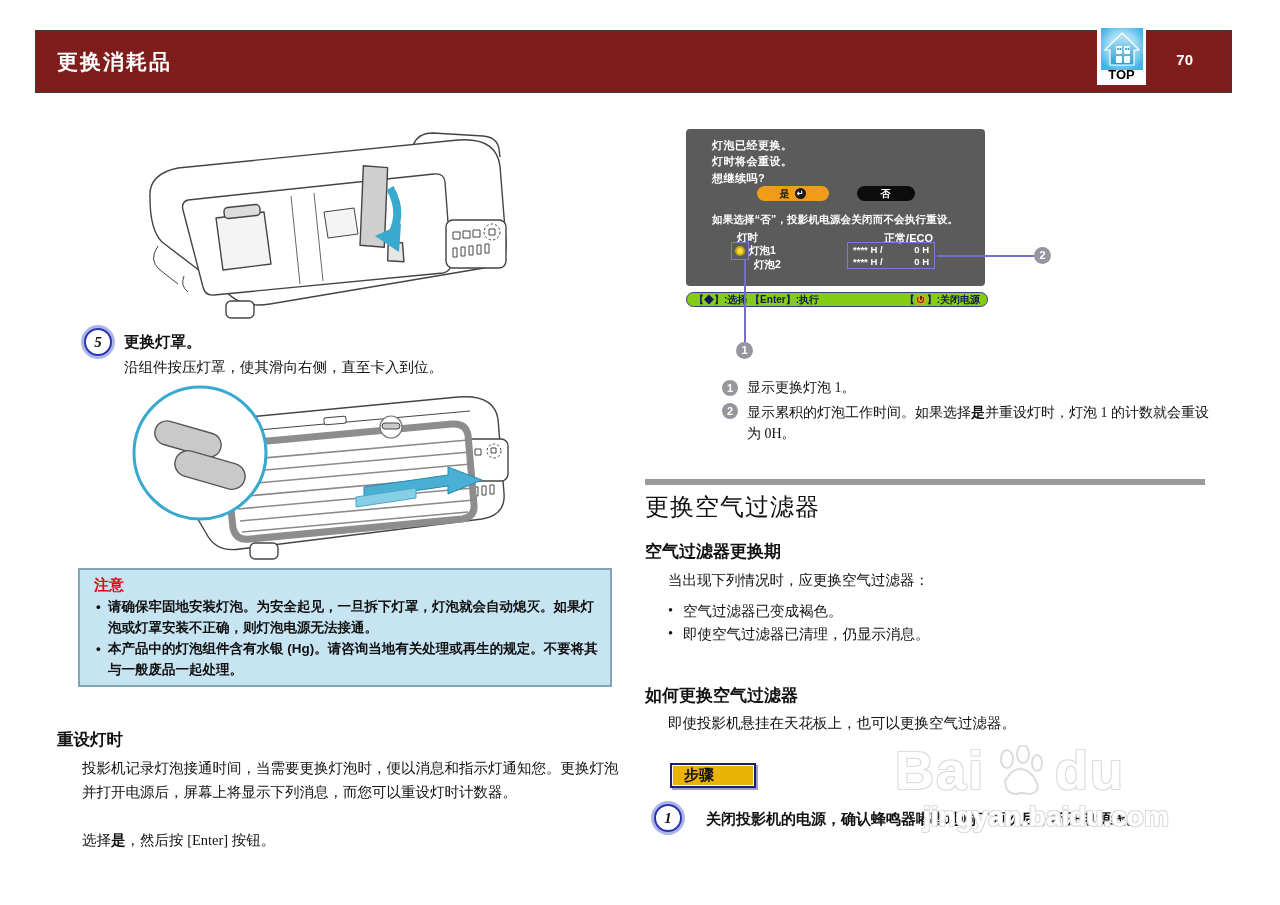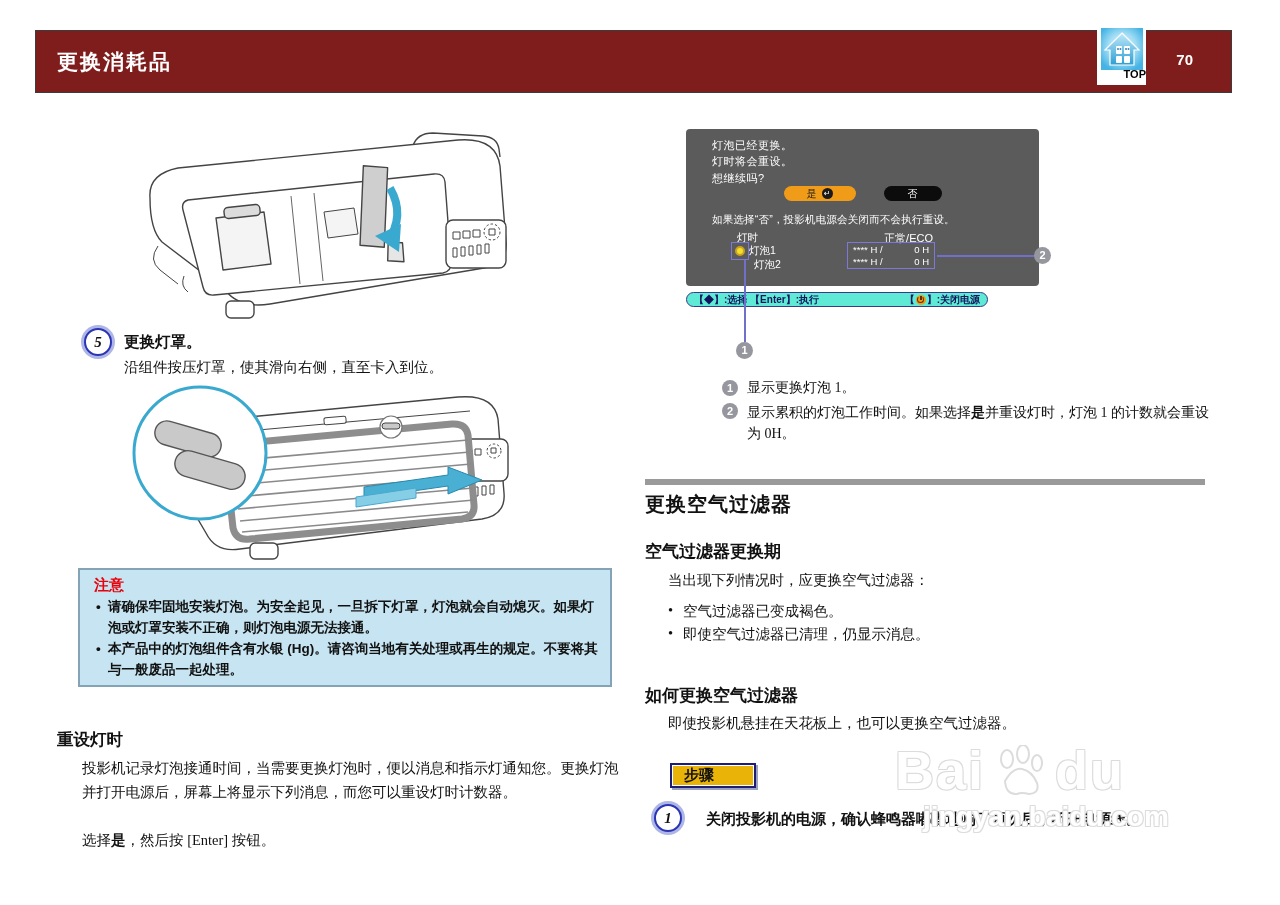--- a/index.html
+++ b/index.html
@@ -9,21 +9,21 @@
 
   
   .header-bar{position:absolute;left:35px;top:30px;width:1197px;height:63px;
               background:#7f1d1d;border:1px solid #3c3c3c;box-sizing:border-box;}
   .header-title{position:absolute;left:21px;top:17px;color:#fff;font-size:21px;
                 font-weight:bold;letter-spacing:2px;}
   .page-num{position:absolute;right:38px;top:20px;color:#fff;font-size:15px;font-weight:bold;}
   .top-box{position:absolute;left:1097px;top:27px;width:49px;height:58px;background:#fff;
            text-align:center;cursor:pointer;}
   .top-box svg{display:block;margin:1px auto 0;}
-  .top-label{font-size:11px;font-weight:bold;color:#000;line-height:11px;margin-top:-1px;text-align:right;}
+  .top-label{font-size:13px;font-weight:bold;color:#000;line-height:11px;margin-top:-1px;}
 
   
   .illus{position:absolute;}
   .stepnum{width:24px;height:24px;border-radius:50%;background:#fff;border:2px solid #2b35b4;
            box-shadow:0 0 0 3px #aeb6e8;color:#111;font-weight:bold;font-style:italic;
            font-size:15px;line-height:24px;text-align:center;
            font-family:"Liberation Serif",serif;}
   .step5-circle{position:absolute;left:84px;top:328px;}
   .step5-title{position:absolute;left:124px;top:332px;font-size:15.5px;font-weight:bold;}
   .step5-body{position:absolute;left:124px;top:358px;font-size:14.5px;}
@@ -34,22 +34,22 @@
   .caution-title{color:#e8000a;font-size:15px;font-weight:bold;margin-bottom:2px;}
   .caution-li{font-size:13.5px;font-weight:600;line-height:1.55;padding-left:14px;position:relative;}
   .caution-li::before{content:"•";position:absolute;left:2px;top:0;}
 
   .reset-title{position:absolute;left:57px;top:729px;font-size:16.5px;font-weight:bold;}
   .reset-para{position:absolute;left:82px;top:756px;width:540px;font-size:14.5px;line-height:1.68;}
   .reset-line2{position:absolute;left:82px;top:831px;font-size:14.5px;}
   .reset-line2 b{font-weight:bold;}
 
   
-  .osd{position:absolute;left:686px;top:129px;width:353px;height:157px;background:#5b5b5b;
-       border-radius:4px;color:#fff;font-weight:normal;}
+  .osd{position:absolute;left:686px;top:129px;width:299px;height:157px;background:#5b5b5b;
+       border-radius:4px;color:#fff;font-weight:bold;}
   .osd-msg{position:absolute;left:26px;top:8px;font-size:11px;line-height:1.48;letter-spacing:.5px;}
   .osd-buttons{position:absolute;left:0;top:57px;width:100%;display:flex;
                justify-content:center;gap:28px;}
   .btn-yes{width:72px;height:15px;background:#f09c18;border-radius:8px;color:#1a1a1a;
            font-size:10px;display:flex;align-items:center;justify-content:center;gap:5px;}
   .ret-glyph{width:11px;height:11px;border-radius:50%;background:#1a1a1a;color:#fff;
              font-size:8px;line-height:11px;text-align:center;}
   .btn-no{width:58px;height:15px;background:#0c0c0c;border-radius:8px;color:#fff;
           font-size:10px;display:flex;align-items:center;justify-content:center;}
   .osd-note{position:absolute;left:26px;top:84px;font-size:10.5px;letter-spacing:.2px;}
@@ -59,21 +59,21 @@
   .lamp-icon{width:10px;height:10px;border-radius:50%;background:#f6de2a;
              border:2px solid #c9a322;box-sizing:border-box;}
   .lamp-name-1{position:absolute;left:63px;top:115px;font-size:10.5px;}
   .lamp-name-2{position:absolute;left:68px;top:129px;font-size:10.5px;}
   .mode-header{position:absolute;left:161px;top:102px;width:86px;text-align:right;font-size:11px;}
   .hours-box{position:absolute;left:161px;top:113px;width:88px;height:27px;
              border:1px solid #7a7ad6;box-sizing:border-box;display:flex;flex-direction:column;
              justify-content:space-around;padding:0 5px;}
   .hours-row{display:flex;justify-content:space-between;font-size:9.5px;line-height:1;}
 
-  .keybar{position:absolute;left:686px;top:292px;width:302px;height:15px;background:#5eead4;
+  .keybar{position:absolute;left:686px;top:292px;width:302px;height:15px;background:#84cc16;
           border:1px solid #3a3a8c;border-radius:8px;box-sizing:border-box;color:#15155e;
           font-size:10px;font-weight:bold;display:flex;align-items:center;
           justify-content:space-between;padding:0 7px;}
   .keybar .kb-right{display:flex;align-items:center;gap:1px;}
   .power-icon{width:10px;height:10px;border-radius:50%;background:#f09c18;position:relative;
               display:inline-block;}
   .power-icon::before{content:"";position:absolute;left:4px;top:1px;width:2px;height:4px;background:#5b3000;}
   .power-icon::after{content:"";position:absolute;left:1.5px;top:1.5px;width:7px;height:7px;
                      border-radius:50%;border:1.5px solid #5b3000;border-top-color:transparent;box-sizing:border-box;}
 
@@ -86,21 +86,21 @@
 
   .ann-row{position:absolute;display:flex;gap:9px;font-size:14px;}
   .ann-1{left:722px;top:379px;}
   .ann-2{left:722px;top:402px;width:496px;line-height:1.5;}
   .num-badge{flex:none;width:16px;height:16px;border-radius:50%;background:#96969e;color:#fff;
              font-size:11px;font-weight:bold;line-height:16px;text-align:center;margin-top:1px;
              font-family:"Liberation Sans",sans-serif;}
 
   
   .divider{position:absolute;left:645px;top:479px;width:560px;height:6px;background:#9a9a9a;}
-  .sec-title{position:absolute;left:645px;top:491px;font-size:20px;font-weight:bold;letter-spacing:1px;}
+  .sec-title{position:absolute;left:645px;top:491px;font-size:24px;font-weight:normal;letter-spacing:1px;}
   .sub-title{position:absolute;font-size:17px;font-weight:bold;}
   .sub1-title{left:645px;top:540px;}
   .sub1-intro{position:absolute;left:668px;top:571px;font-size:14.5px;}
   .filter-li{position:absolute;left:668px;font-size:14.5px;padding-left:15px;}
   .filter-li::before{content:"•";position:absolute;left:0;top:0;}
   .fli-0{top:602px;}
   .fli-1{top:625px;}
   .sub2-title{left:645px;top:684px;}
   .sub2-intro{position:absolute;left:668px;top:714px;font-size:14.5px;}
   .proc-box{position:absolute;left:670px;top:763px;width:86px;height:25px;background:#eab308;

